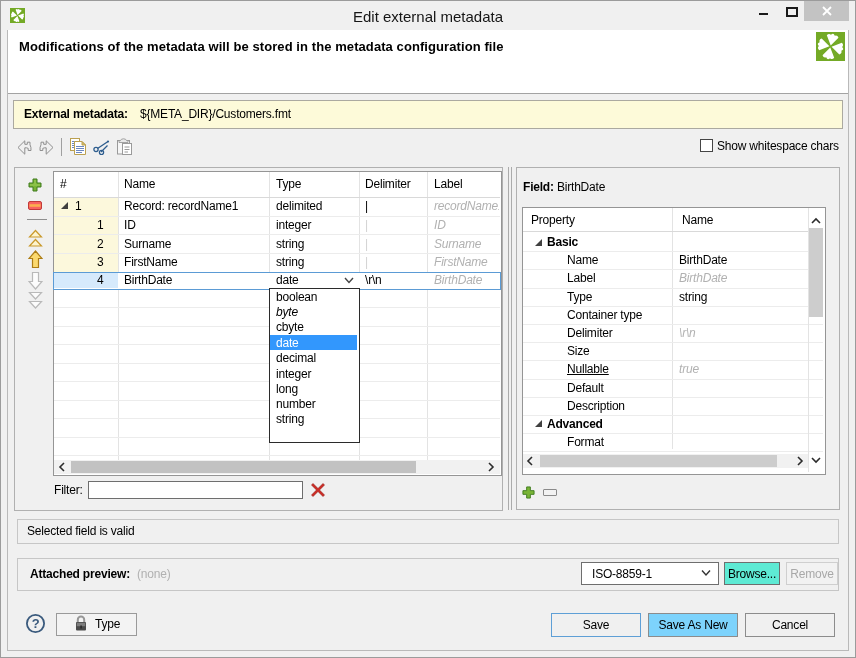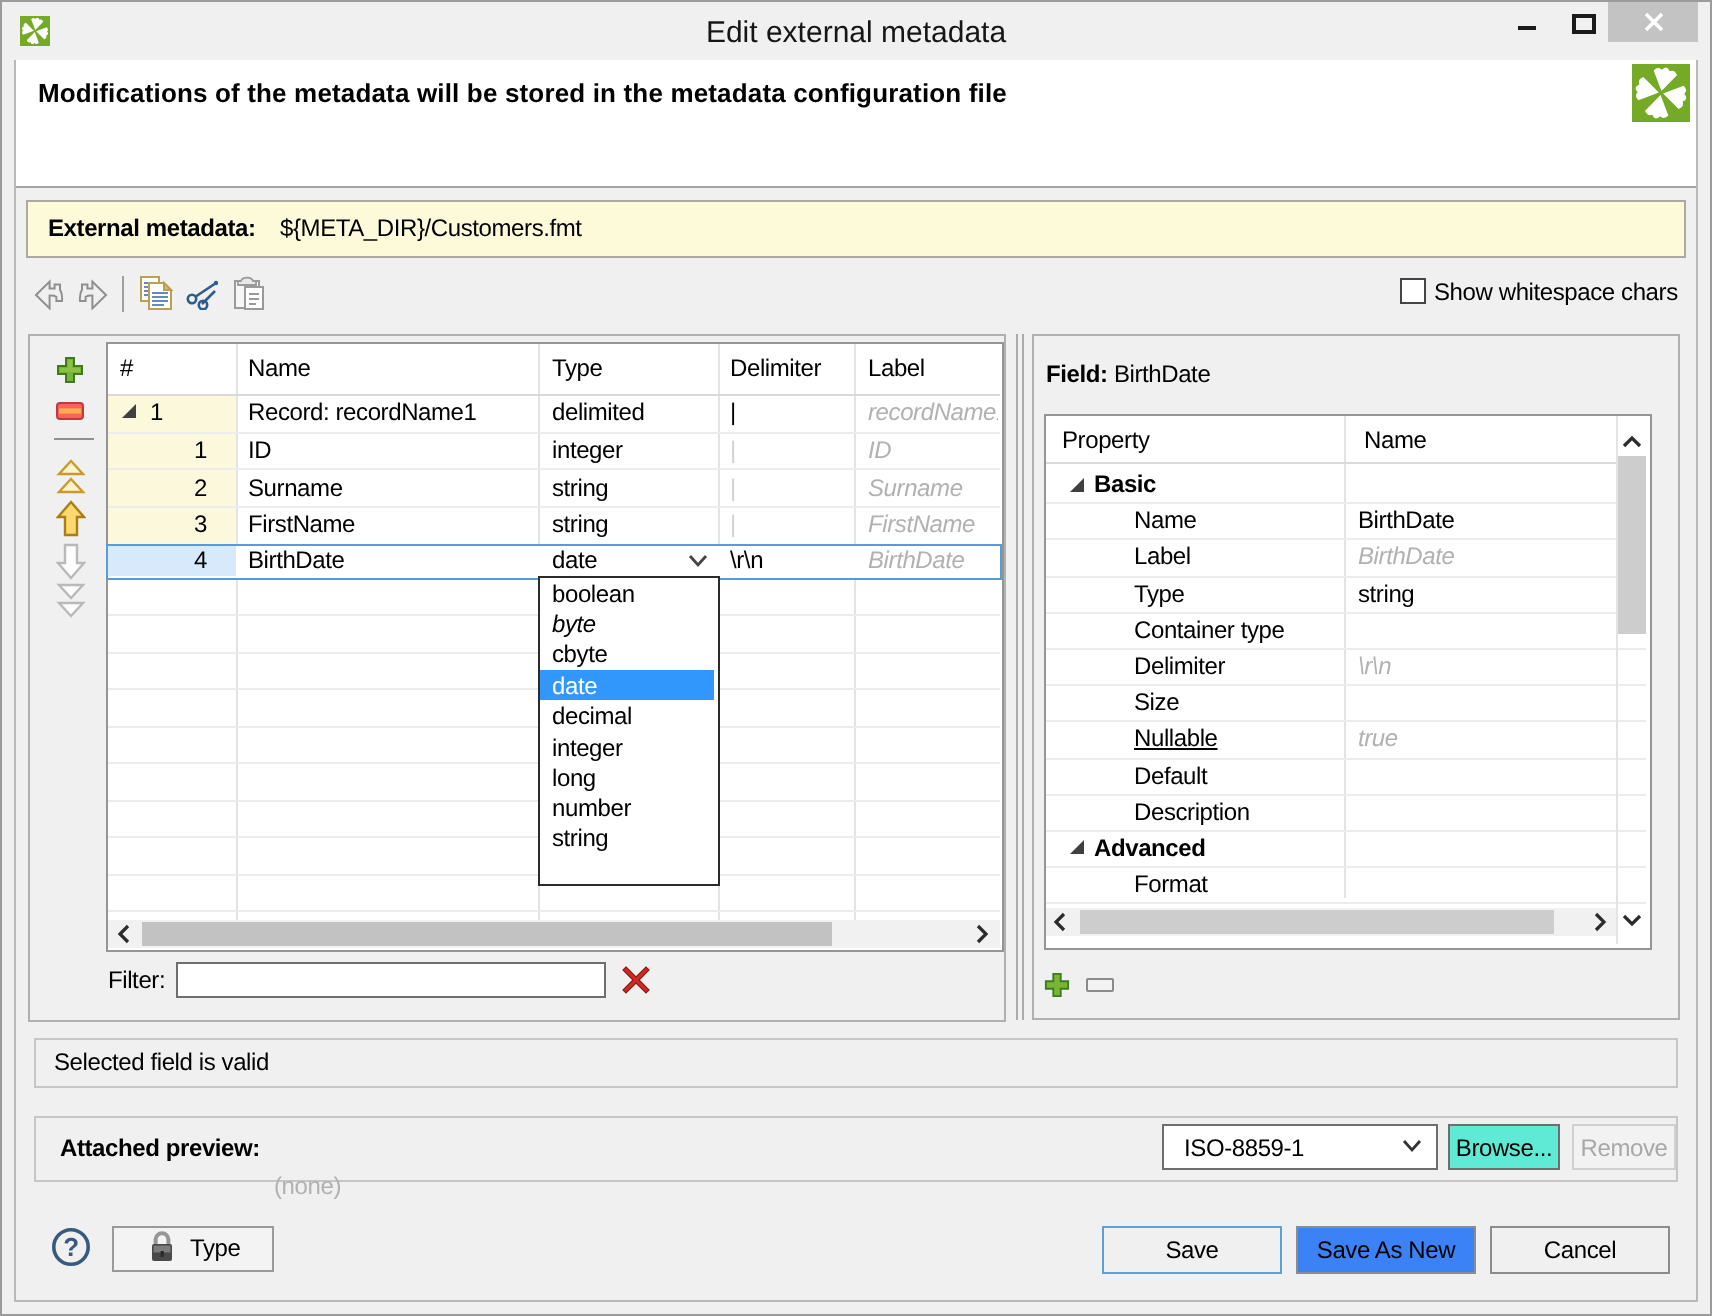--- a/index.html
+++ b/index.html
@@ -284,21 +284,21 @@
   <svg class="abs" style="left:522px;top:486px;" width="13" height="13" viewBox="0 0 14 14">
     <path d="M5,1 h4 v4 h4 v4 h-4 v4 h-4 v-4 h-4 v-4 h4 z" fill="#79b436" stroke="#3e7b1c" stroke-width="1"></path>
   </svg>
   <div class="abs" style="left:543px;top:489px;width:12px;height:5px;border:1px solid #8a8a8a;background:#f2f2f2;border-radius:1px;"></div>
 
   <div class="abs" style="left:17px;top:519px;width:820px;height:23px;border:1px solid #c6c6c6;"></div>
   <div class="txt" style="left:27px;top:525px;">Selected field is valid</div>
 
   <div class="abs" style="left:17px;top:558px;width:820px;height:31px;border:1px solid #c6c6c6;"></div>
   <div class="txt b" style="left:30px;top:568px;">Attached preview:</div>
-  <div class="txt" style="left:137px;top:568px;color:#b1b1b1;margin-top:19px;">(none)</div>
+  <div class="txt" style="left:137px;top:568px;color:#b1b1b1;">(none)</div>
   <div class="abs" style="left:581px;top:562px;width:136px;height:21px;background:#fff;border:1px solid #6e6e6e;"></div>
   <div class="txt" style="left:592px;top:568px;">ISO-8859-1</div>
   <svg class="abs" style="left:701px;top:569px;" width="10" height="8" viewBox="0 0 10 8">
       <path d="M1,1.5 L5,6 L9,1.5" stroke="#333" stroke-width="1.4" fill="none"></path>
     </svg>
   <div class="abs c" style="left:724px;top:562px;width:54px;height:21px;background:#5eead4;border:1px solid #6e6e6e;">Browse...</div>
   <div class="abs c" style="left:786px;top:562px;width:50px;height:21px;background:#f2f2f2;border:1px solid #cfcfcf;color:#a8a8a8;">Remove</div>
 
   <svg class="abs" style="left:25px;top:613px;" width="21" height="21" viewBox="0 0 21 21">
     <circle cx="10.5" cy="10.5" r="8.6" fill="none" stroke="#3a5a7d" stroke-width="1.8"></circle>
@@ -306,15 +306,15 @@
   </svg>
   <div class="abs" style="left:56px;top:613px;width:79px;height:21px;background:#f3f3f3;border:1px solid #9a9a9a;"></div>
   <svg class="abs" style="left:72px;top:614px;" width="18" height="19" viewBox="0 0 18 19">
     <path d="M5.8,9 V5.8 a3.2,3.2 0 0 1 6.4,0 V9" fill="none" stroke="#979797" stroke-width="2"></path>
     <rect x="4" y="8" width="10" height="8.5" rx="1" fill="#4a4a4a"></rect>
     <rect x="4.8" y="8.8" width="8.4" height="3.4" fill="#7d7d7d"></rect>
     <rect x="8.3" y="11.5" width="1.6" height="3" fill="#2a2a2a"></rect>
   </svg>
   <div class="txt" style="left:95px;top:618px;">Type</div>
   <div class="abs c" style="left:551px;top:613px;width:88px;height:22px;background:#f0f0f0;border:1px solid #5e9fd6;">Save</div>
-  <div class="abs c" style="left:648px;top:613px;width:88px;height:22px;background:#3b82f6;border:1px solid #8c8c8c;">Save As New</div>
+  <div class="abs c" style="left:648px;top:613px;width:88px;height:22px;background:#7dd3fc;border:1px solid #8c8c8c;">Save As New</div>
   <div class="abs c" style="left:745px;top:613px;width:88px;height:22px;background:#f0f0f0;border:1px solid #8c8c8c;">Cancel</div>
 </div>
 
 </body></html>

